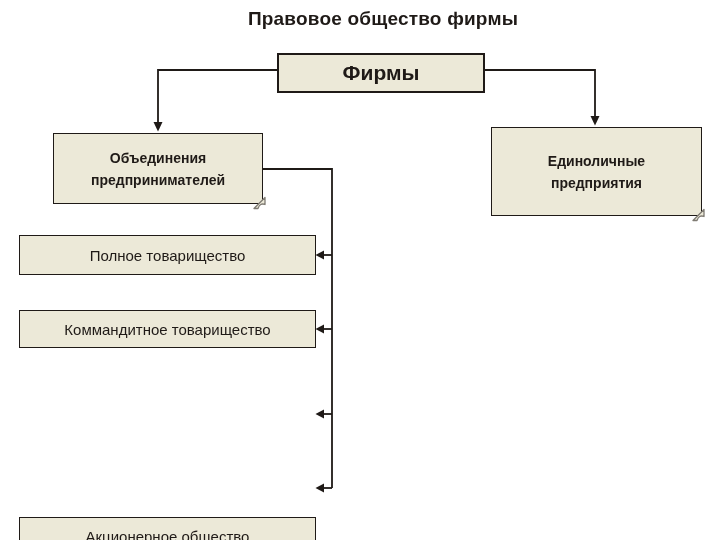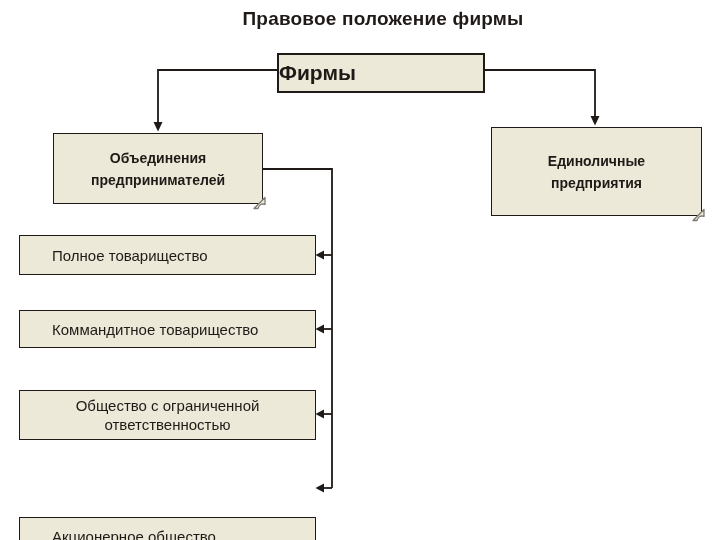--- a/index.html
+++ b/index.html
@@ -33,21 +33,21 @@
     text-align: center;
     letter-spacing: 0.2px;
   }
   .box {
     position: absolute;
     box-sizing: border-box;
     background: var(--fill, #ece9d8);
     border: 1.5px solid var(--line, #1f1a17);
     display: flex;
     align-items: center;
-    justify-content: flex-start;
+    justify-content: center;
     text-align: center;
   }
   .box.root {
     left: 277px; top: 53px;
     width: 208px; height: 40px;
     border-width: 2px;
     font-size: 21px;
     font-weight: bold;
   }
   .box.branch {
@@ -102,21 +102,21 @@
     <path d="M332,255 H324" fill="none" stroke="#1f1a17" stroke-width="1.8"></path>
     <polygon points="324,250.5 324,259.5 315.5,255" fill="#1f1a17"></polygon>
     <path d="M332,329 H324" fill="none" stroke="#1f1a17" stroke-width="1.8"></path>
     <polygon points="324,324.5 324,333.5 315.5,329" fill="#1f1a17"></polygon>
     <path d="M332,414 H324" fill="none" stroke="#1f1a17" stroke-width="1.8"></path>
     <polygon points="324,409.5 324,418.5 315.5,414" fill="#1f1a17"></polygon>
     <path d="M332,488 H324" fill="none" stroke="#1f1a17" stroke-width="1.8"></path>
     <polygon points="324,483.5 324,492.5 315.5,488" fill="#1f1a17"></polygon>
   </svg>
 
-  <h1 class="title">Правовое положение фирмы</h1>
+  <h1 class="title">Правовое общество фирмы</h1>
 
   <div class="box root">
     <span>Фирмы</span>
   </div>
 
   <div class="box branch branch-left">
     <span>Объединения предпринимателей</span>
     <svg class="fold" viewBox="0 0 16 16">
       <path d="M2,13.5 L13,2.5 L13,9.5 Q8,7.5 6,13.5 Z" fill="#ece9d8" stroke="#7f7b73" stroke-width="1.3" stroke-linejoin="round"></path>
     </svg>
@@ -130,21 +130,18 @@
   </div>
 
   <div class="box leaf leaf-0">
     <span>Полное товарищество</span>
   </div>
 
   <div class="box leaf leaf-1">
     <span>Коммандитное товарищество</span>
   </div>
 
-  <div class="box leaf leaf-2">
-    <span>Общество с ограниченной ответственностью</span>
-  </div>
 
   <div class="box leaf leaf-3">
     <span>Акционерное общество</span>
   </div>
 
 </div>
 
 </body></html>

